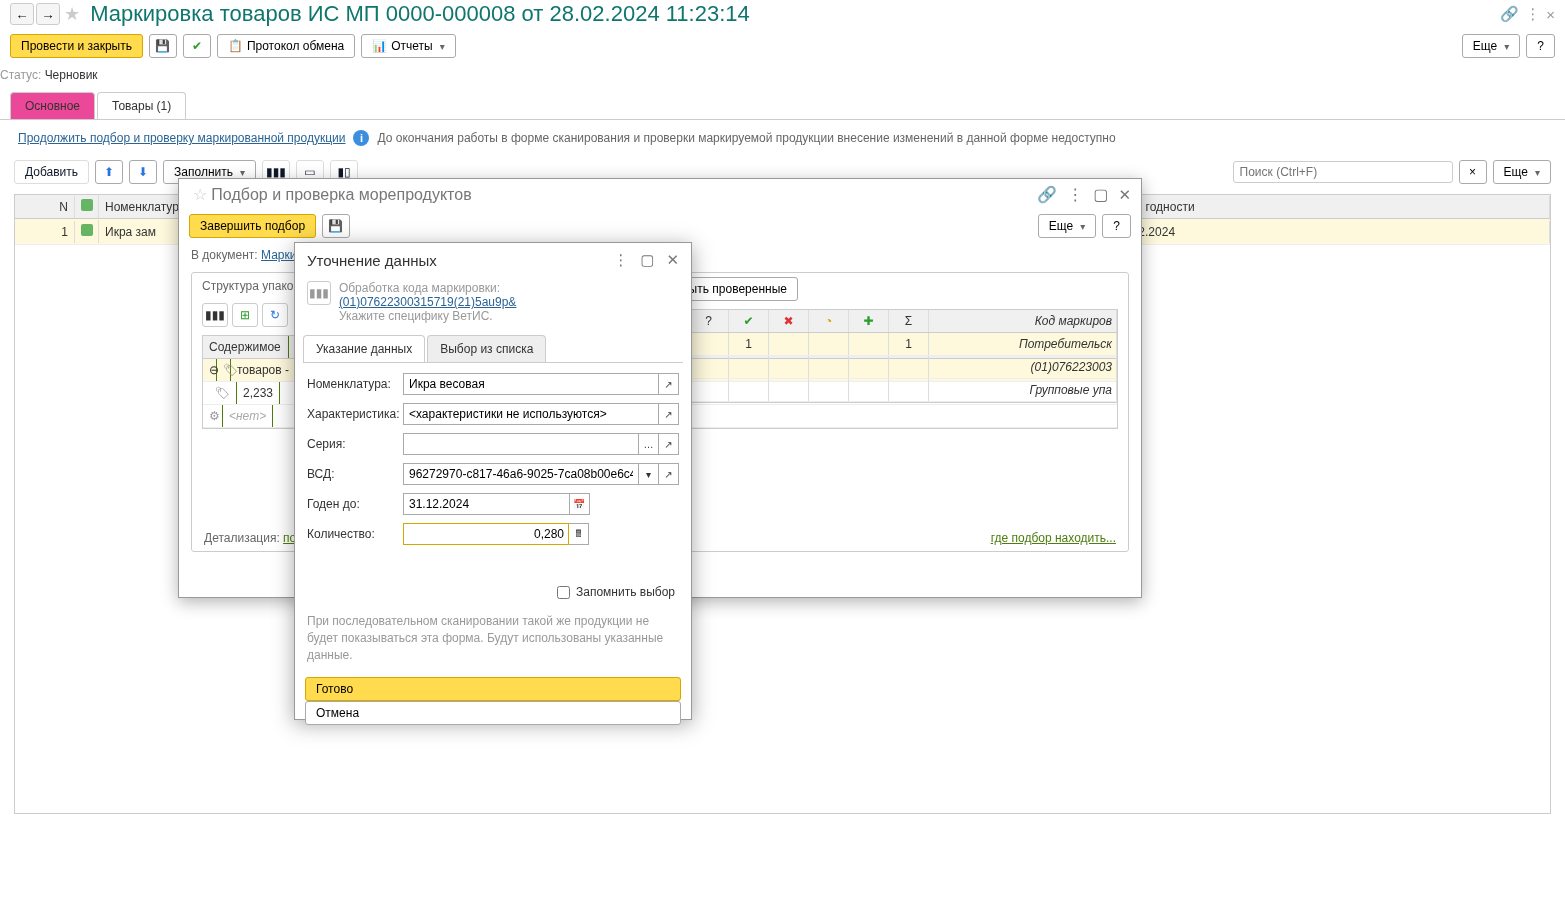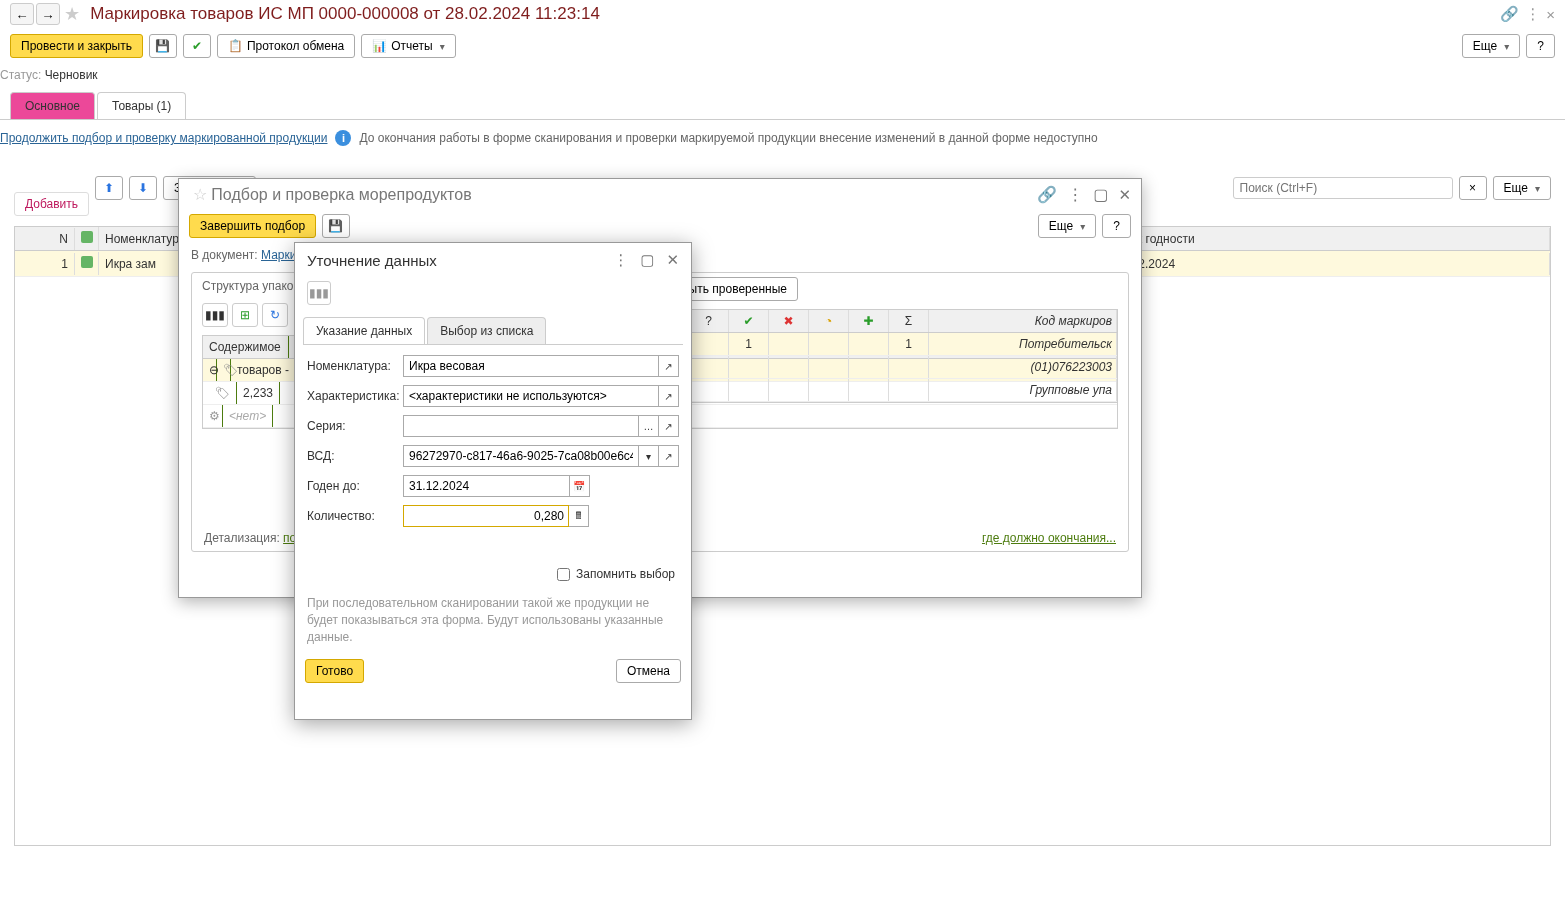--- a/index.html
+++ b/index.html
@@ -25,22 +25,22 @@
   width: 24px; height: 22px;
   border: 1px solid #ccc;
   background: #f5f5f5;
   display: inline-flex;
   align-items: center;
   justify-content: center;
   cursor: pointer;
   border-radius: 3px;
 }
 .title-text {
-  font-size: 17px;
-  color: #7f1d1d;
+  font-size: 22px;
+  color: #0f766e;
   margin-left: 6px;
 }
 .star-icon { color: #ccc; font-size: 18px; margin: 0 4px; }
 .title-right { margin-left: auto; display:flex; gap:6px; align-items:center; }
 .link-icon { color: #999; font-size:15px; }
 
 
 .toolbar {
   display: flex;
   align-items: center;
@@ -80,21 +80,21 @@
   border-bottom: none;
   background: #ec4899;
   border-radius: 4px 4px 0 0;
   margin-right: 2px;
   cursor: pointer;
 }
 .tab.active { background: #fff; }
 
 
 .info-line {
-  padding: 10px 0;
+  padding: 10px 18px;
   display: flex;
   align-items: center;
   gap: 8px;
 }
 .info-line a { color: #2a6496; text-decoration: underline; }
 .info-icon {
   width: 16px; height: 16px;
   border-radius: 50%;
   background: #3b8fde;
   color: #fff;
@@ -106,21 +106,21 @@
 }
 .info-text { color: #666; }
 
 
 .sec-toolbar {
   display: flex;
   align-items: center;
   padding: 4px 14px;
   gap: 6px;
 }
-.btn.disabled { color: #be185d; border-color: #ddd; margin-top: 32px; }
+.btn.disabled { color: #0f172a; border-color: #ddd; }
 .arrow-up { color: #2a74e0; }
 .arrow-down { color: #2a74e0; }
 .search-field {
   border: 1px solid #ccc;
   padding: 3px 6px;
   width: 220px;
   font-size: 12px;
   border-radius: 3px;
 }
 .spacer { flex: 1; }
@@ -312,21 +312,21 @@
   background:#fff;
   display:inline-flex;
   align-items:center;
   justify-content:center;
   font-size:10px;
   cursor:pointer;
 }
 .form-input.highlight { border:1px solid #d4a800; background:#fff; text-align:right; padding-right:4px; }
 .chk-row { display:flex; align-items:center; gap:6px; margin-top: 40px; justify-content:flex-end; padding-right:4px;}
 .note { color:#999; padding: 4px 12px; font-size:12px; line-height:1.4; }
-.m2-buttons { display:flex; gap:0; justify-content:space-between; padding: 10px; }
+.m2-buttons { display:flex; gap:0; justify-content:space-between; padding: 10px; flex-direction: column; }
 
 .green-check { color:#2a9d2a; }
 .red-x { color:#d33; }
 .plus-g { color:#2a9d2a; }
 .sigma { color:#333; }
 .orange-pie { color:#d9a000; }
 .icon-col { display:inline-block; width:12px; height:12px; background:#65b565; border-radius:2px; }
 .tag-icon { color:#888; }
 </style>
 </head>
@@ -508,36 +508,41 @@
           <div class="rtc"></div>
           <div class="rtc"></div>
         <div class="rtc wide">Групповые упа</div>
       </div>
     </div>
 
     <div class="detail-line">
       <span>Детализация:</span>&nbsp;
       <a href="#">по</a>
       <div class="spacer"></div>
-      <a href="#">где должно окончания...</a>
+      <a href="#">где подбор находить...</a>
     </div>
   </div>
 </div>
 
 <div class="modal2">
   <div class="m2-title">
     <span>Уточнение данных</span>
     <div class="right">
       <span>⋮</span>
       <span>▢</span>
       <span>✕</span>
     </div>
   </div>
   <div class="m2-hint">
     <span class="barcode-icon">▮▮▮</span>
+    <div>
+      <span>Обработка кода маркировки:</span>
+      <a href="#">(01)07622300315719(21)5au9p&amp;</a><br>
+      <span>Укажите специфику ВетИС.</span>
+    </div>
   </div>
   <div class="m2-tabs">
     <div class="m2-tab active">Указание данных</div>
     <div class="m2-tab">Выбор из списка</div>
   </div>
   <div class="form-area">
     <div class="form-row">
       <div class="form-label">Номенклатура:</div>
       <div class="input-wrap">
         <input class="form-input" value="Икра весовая" style="">

